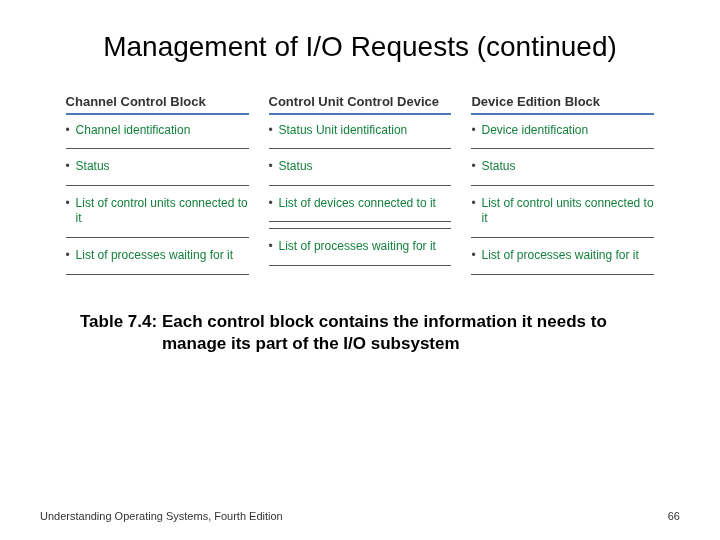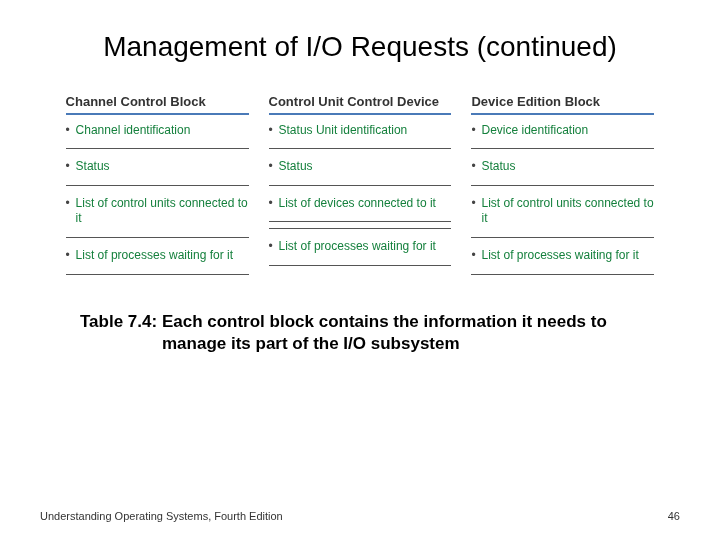--- a/index.html
+++ b/index.html
@@ -134,14 +134,14 @@
     <div class="item">List of processes waiting for it</div>
     <div class="rule-thin"></div>
   </div>
 
 </div>
 
 <p class="caption">Table 7.4: Each control block contains the information it needs to manage its part of the I/O subsystem</p>
 
 <div class="footer">
   <span>Understanding Operating Systems, Fourth Edition</span>
-  <span>46</span>
+  <span>66</span>
 </div>
 
 </body></html>

